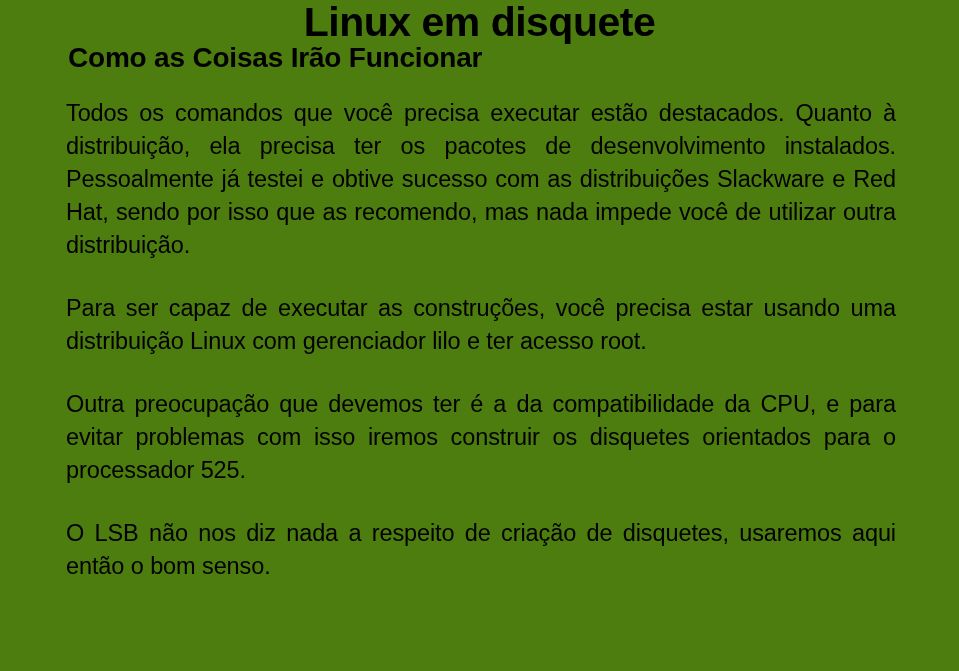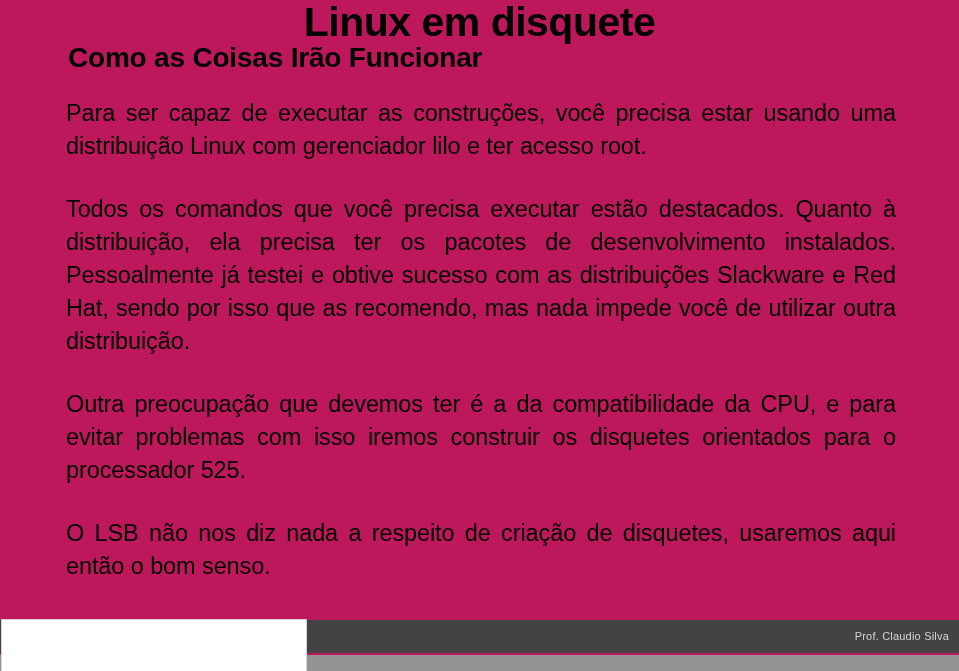--- a/index.html
+++ b/index.html
@@ -13,21 +13,21 @@
     font-family: "Liberation Sans", sans-serif;
     color: #000000;
     overflow: hidden;
     position: relative;
   }
 
   .slide {
     position: relative;
     width: 959px;
     height: 671px;
-    background: #be185d;
+    background: #4d7c0f;
   }
 
   
   .title-block {
     position: absolute;
     left: 0;
     top: 0;
     width: 959px;
   }
 
@@ -129,26 +129,20 @@
 <body>
 
 <div class="slide">
 
   <div class="title-block">
     <h1 class="slide-title">Linux em disquete</h1>
     <h2 class="slide-subtitle">Como as Coisas Irão Funcionar</h2>
   </div>
 
   <div class="body-area">
+    <p class="para">Todos os comandos que você precisa executar estão destacados. Quanto à distribuição, ela precisa ter os pacotes de desenvolvimento instalados. Pessoalmente já testei e obtive sucesso com as distribuições Slackware e Red Hat, sendo por isso que as recomendo, mas nada impede você de utilizar outra distribuição.</p>
     <p class="para">Para ser capaz de executar as construções, você precisa estar usando uma distribuição Linux com gerenciador lilo e ter acesso root.</p>
-    <p class="para">Todos os comandos que você precisa executar estão destacados. Quanto à distribuição, ela precisa ter os pacotes de desenvolvimento instalados. Pessoalmente já testei e obtive sucesso com as distribuições Slackware e Red Hat, sendo por isso que as recomendo, mas nada impede você de utilizar outra distribuição.</p>
     <p class="para">Outra preocupação que devemos ter é a da compatibilidade da CPU, e para evitar problemas com isso iremos construir os disquetes orientados para o processador 525.</p>
     <p class="para">O LSB não nos diz nada a respeito de criação de disquetes, usaremos aqui então o bom senso.</p>
   </div>
 
-  <div class="footer">
-    <div class="footer-bar-dark"></div>
-    <div class="footer-bar-light"></div>
-    <div class="footer-author">Prof. Claudio Silva</div>
-    <div class="footer-placeholder"></div>
-  </div>
 
 </div>
 
 </body></html>

